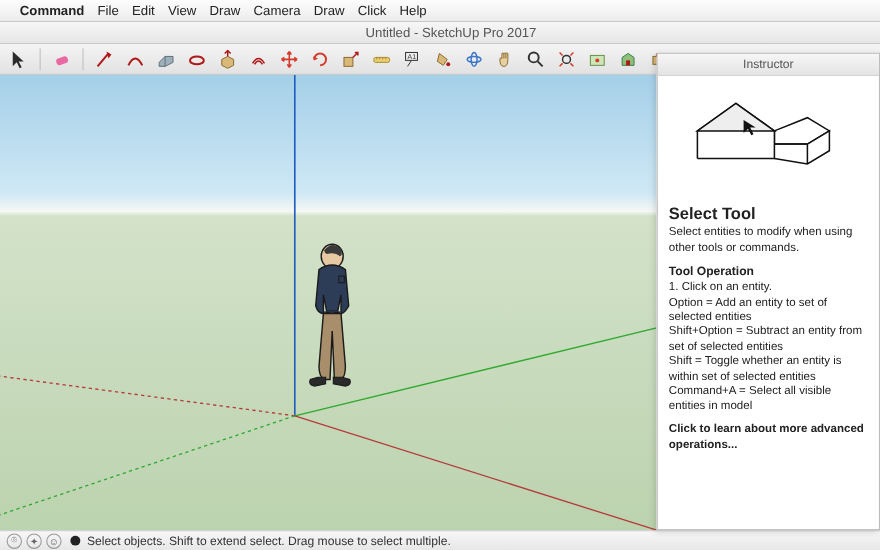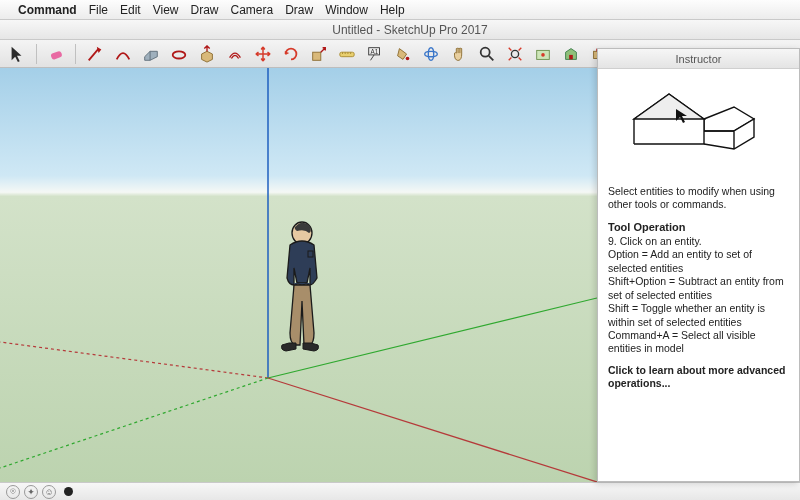--- a/index.html
+++ b/index.html
@@ -50,21 +50,21 @@
 
 <div class="menubar">
   <span class="apple"></span>
   <span class="app">Command</span>
   <span class="mitem">File</span>
   <span class="mitem">Edit</span>
   <span class="mitem">View</span>
   <span class="mitem">Draw</span>
   <span class="mitem">Camera</span>
   <span class="mitem">Draw</span>
-  <span class="mitem">Window</span>
+  <span class="mitem">Click</span>
   <span class="mitem">Help</span>
 </div>
 
 <div class="titlebar">
   <span>Untitled - SketchUp Pro 2017</span>
 </div>
 
 <div class="toolbar">
   <div class="tbtn">
       <svg viewBox="0 0 20 20">
@@ -226,32 +226,34 @@
           <path d="M10 65 L10 40 L45 15 L80 40 L80 52 L110 52 L130 40 L110 28 L80 40" fill="#fff"></path>
           <path d="M10 65 L80 65 L80 40"></path>
           <path d="M80 65 L110 70 L130 58 L130 40 L110 52 L110 70"></path>
           <path d="M80 52 L110 52"></path>
           <path d="M45 15 L80 40 L10 40 Z" fill="#eee"></path>
         </g>
         <path d="M52 30 L52 42 L56 38 L59 44 L61 43 L58 37 L63 37 Z" fill="#111"></path>
       </svg>
     </div>
     <div class="instbody">
+      <h2>Select Tool</h2>
       <div class="sub">Select entities to modify when using other tools or commands.</div>
       <h3>Tool Operation</h3>
-      <div>9. Click on an entity.</div>
+      <div>1. Click on an entity.</div>
       <div>Option = Add an entity to set of selected entities</div>
       <div>Shift+Option = Subtract an entity from set of selected entities</div>
       <div>Shift = Toggle whether an entity is within set of selected entities</div>
       <div>Command+A = Select all visible entities in model</div>
       <div class="link">Click to learn about more advanced operations...</div>
     </div>
   </div>
 </div>
 
 <div class="statusbar">
   <div class="sicons">
     <div class="sicon">⌾</div>
     <div class="sicon">✦</div>
     <div class="sicon">☺</div>
   </div>
   <div class="sdot"></div>
+  <span>Select objects. Shift to extend select. Drag mouse to select multiple.</span>
 </div>
 
 </body></html>

